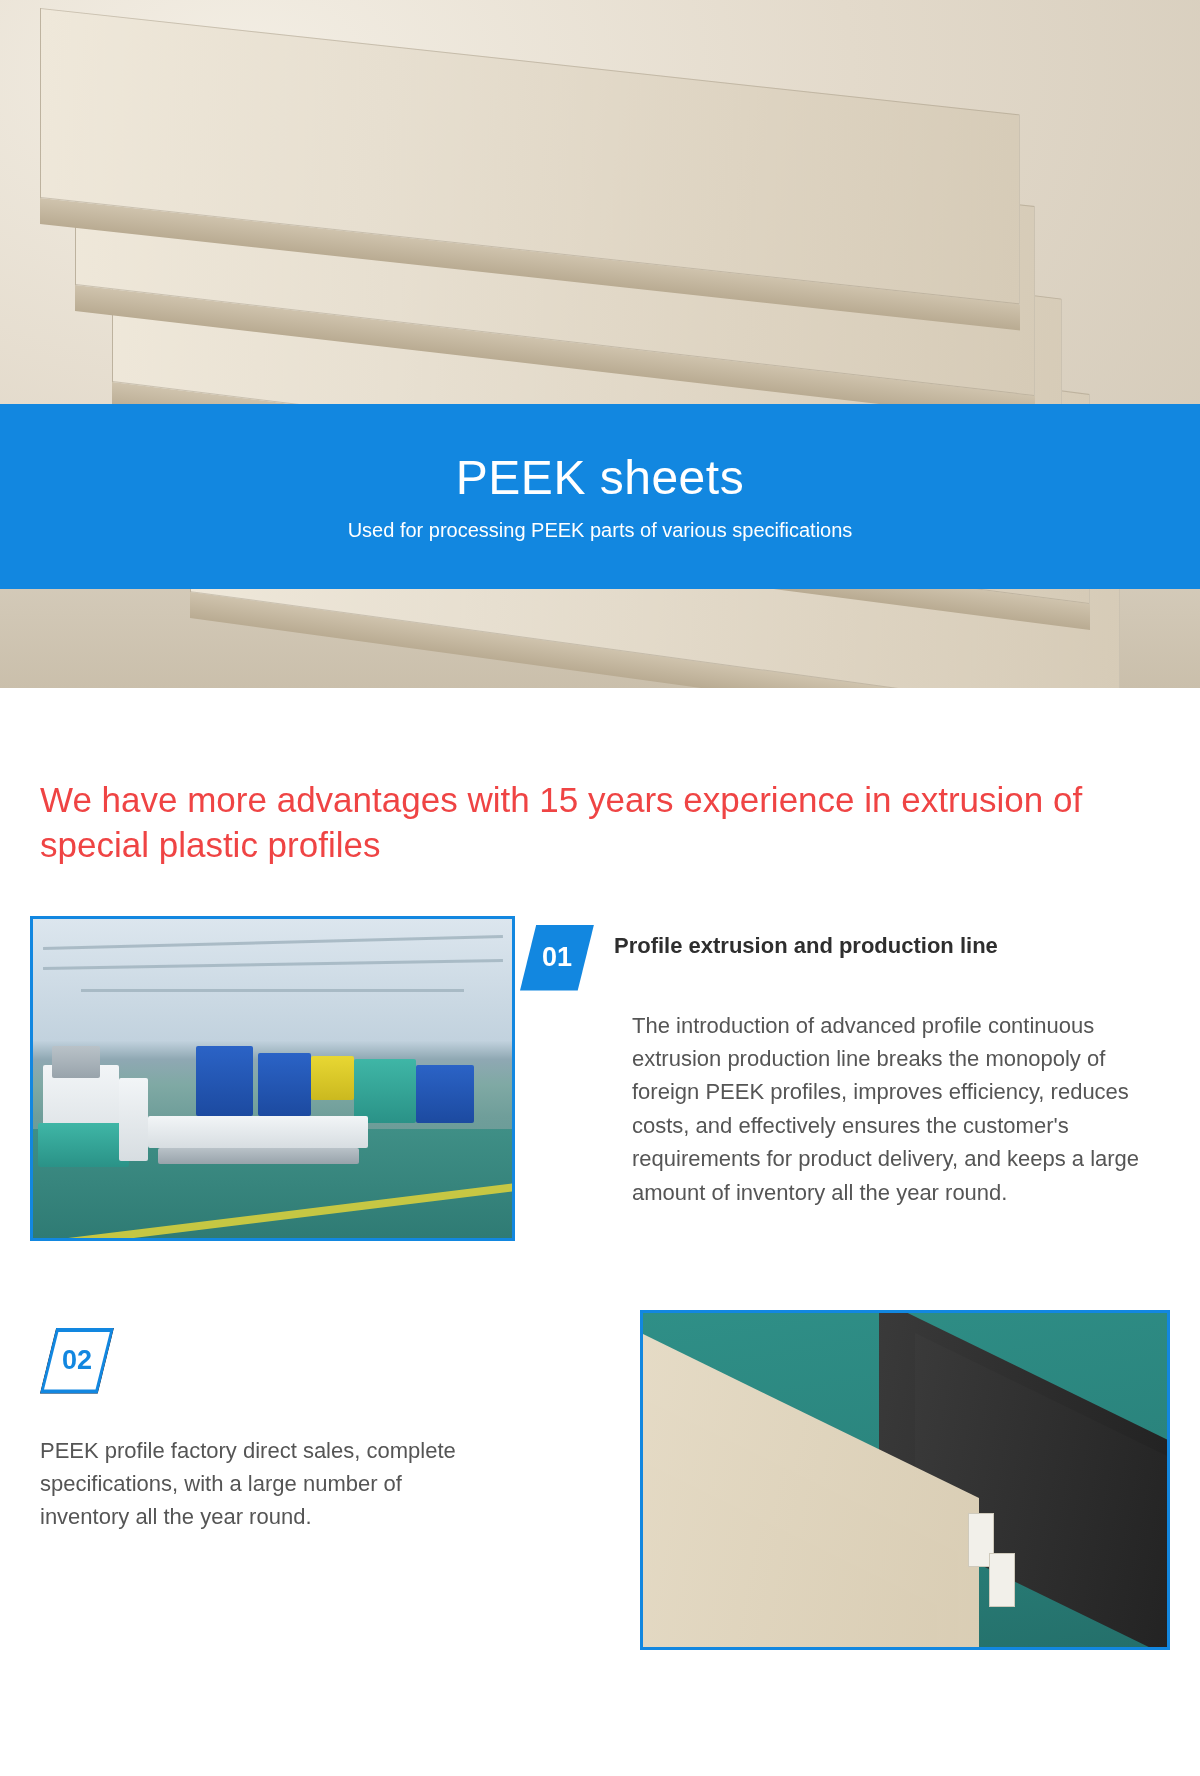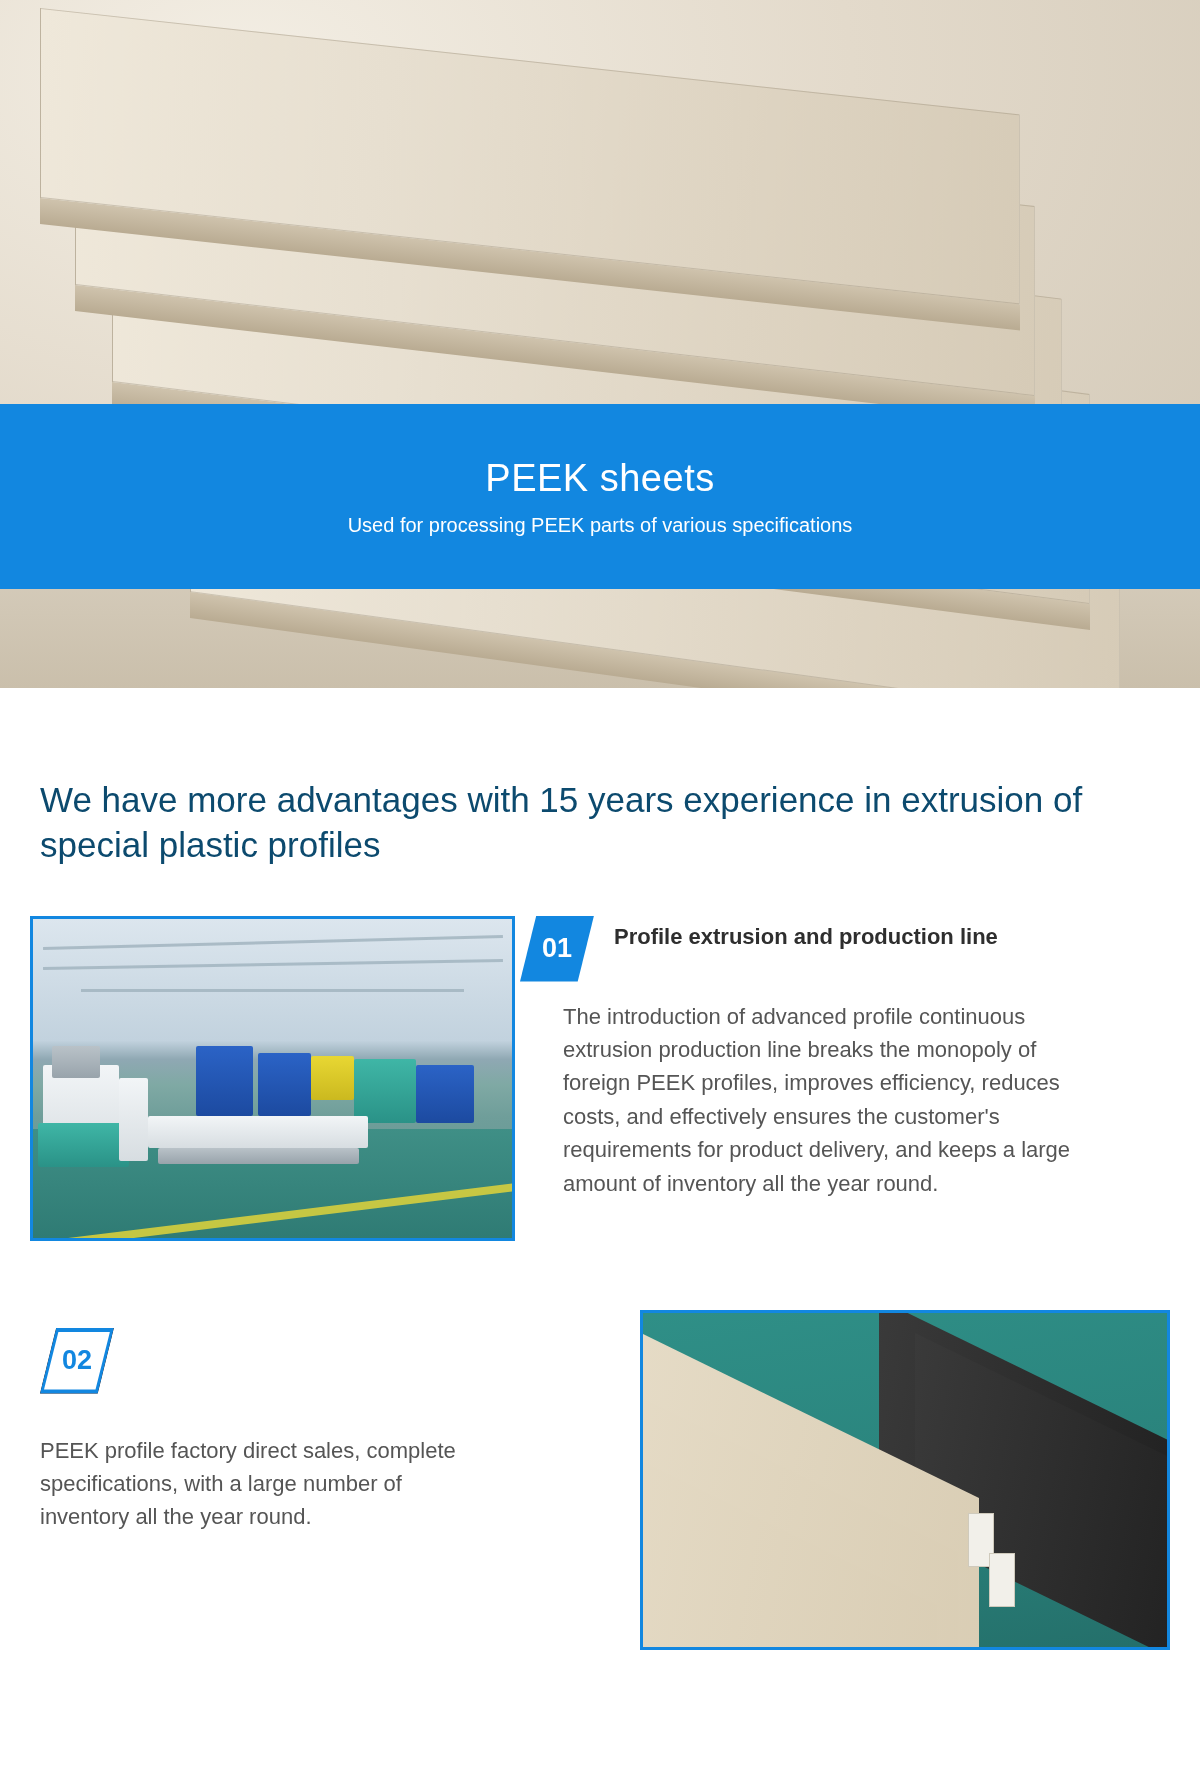--- a/index.html
+++ b/index.html
@@ -53,37 +53,37 @@
   }
 
   
   .hero-banner {
     position:absolute; left:0; right:0; top:404px; height:185px;
     background:#1287e0;
     display:flex; flex-direction:column; align-items:center; justify-content:center;
   }
   .hero-banner-title {
     color:#ffffff;
-    font-size:38px;
+    font-size:48px;
     font-weight:400;
     letter-spacing:.5px;
     line-height:1;
     margin-bottom:18px;
   }
   .hero-banner-sub {
     color:#ffffff;
     font-size:20px;
     font-weight:400;
     line-height:1;
   }
 
   
   .headline {
     margin:90px 40px 0 40px;
-    color:#0c4a6e;
+    color:#ef4444;
     font-size:35px;
     line-height:1.28;
     font-weight:400;
     max-width:1130px;
   }
 
   
   .features { margin-top:48px; }
 
   .row { position:relative; }
@@ -121,21 +121,21 @@
   .mach {
     position:absolute; border-radius:2px;
   }
   .m-blue { background:linear-gradient(180deg,#2b63c6 0%,#1c4aa0 100%); }
   .m-teal { background:linear-gradient(180deg,#3fb6a6 0%,#2a9287 100%); }
   .m-white{ background:linear-gradient(180deg,#f2f5f7 0%,#d7dde1 100%); }
   .m-yellow{ background:linear-gradient(180deg,#e8d733 0%,#cbb91f 100%); }
   .m-gray { background:linear-gradient(180deg,#b9c2c8 0%,#98a3ab 100%); }
 
   .feature-text-right {
-    position:absolute; left:520px; top:0; width:650px;
+    position:absolute; left:520px; top:9px; width:650px;
   }
 
   .badge-row { display:flex; align-items:flex-start; }
   .hexbadge {
     position:relative;
     width:74px; height:66px;
     flex:0 0 74px;
     display:flex; align-items:center; justify-content:center;
     color:#ffffff;
     font-size:27px; font-weight:bold;
@@ -261,21 +261,21 @@
       </div>
     </div>
 
     <div class="feature-text-right">
       <div class="badge-row">
         <div class="hexbadge">
           <span>01</span>
         </div>
         <div class="feat-title">Profile extrusion and production line</div>
       </div>
-      <div class="feat-body" style="margin-left:43px; width:516px;">The introduction of advanced profile continuous extrusion production line breaks the monopoly of foreign PEEK profiles, improves efficiency, reduces costs, and effectively ensures the customer's requirements for product delivery, and keeps a large amount of inventory all the year round.</div>
+      <div class="feat-body" style="margin-left:112px; width:516px;">The introduction of advanced profile continuous extrusion production line breaks the monopoly of foreign PEEK profiles, improves efficiency, reduces costs, and effectively ensures the customer's requirements for product delivery, and keeps a large amount of inventory all the year round.</div>
     </div>
   </div>
 
   <div class="row" style="height:370px; margin-top:34px;">
     <div class="photo-frame photo2">
       <div class="sheetstack">
         <div class="pl pl-black" style="left:45%; top:-4%; width:60%; height:62%; transform:skewY(26deg);"></div>
         <div class="pl pl-black" style="left:52%; top:6%;  width:60%; height:60%; transform:skewY(26deg);"></div>
         <div class="pl pl-beige" style="left:-6%; top:2%;  width:70%; height:66%; transform:skewY(26deg);"></div>
         <div class="pl pl-edge" style="left:-6%; top:62%; width:70%; height:4%;  transform:skewY(26deg);"></div>

